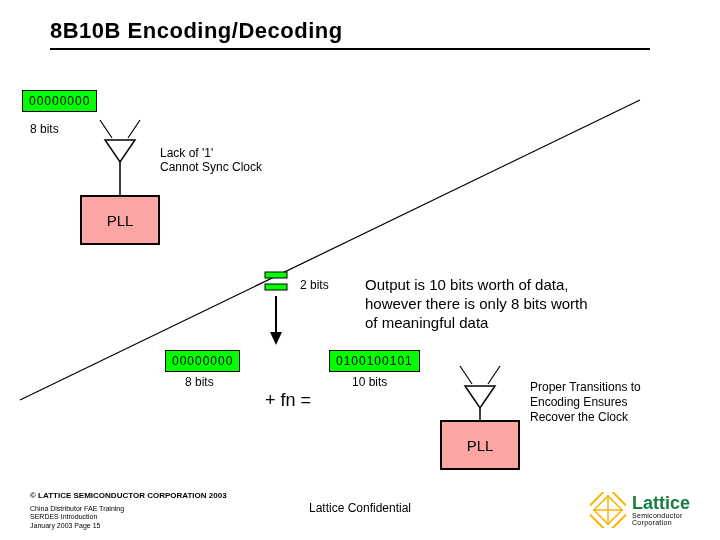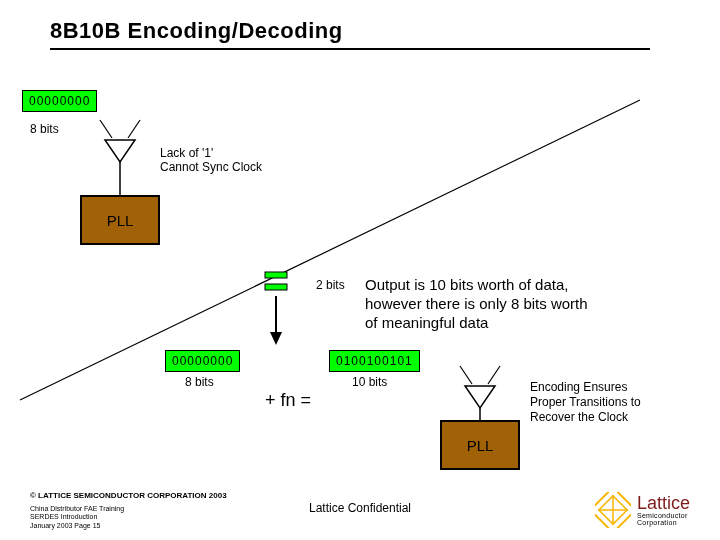--- a/index.html
+++ b/index.html
@@ -28,21 +28,21 @@
     background: #01fe01;
     font-family: Arial, sans-serif;
     font-size: 12px;
     padding: 3px 6px;
     display: inline-block;
     text-align: left;
     letter-spacing: 1px;
   }
   .pll-box {
     border: 2px solid #000;
-    background: #a16207;
+    background: #fca5a5;
     width: 80px; height: 50px;
     display: flex; align-items: center; justify-content: center;
     font-size: 15px;
   }
   .small-label { font-size: 12px; }
   .body-text { font-size: 15px; line-height: 1.25; }
   .fn-text { font-size: 18px; }
   .footer-copy {
     position: absolute;
     left: 30px; bottom: 40px;
@@ -64,60 +64,60 @@
     left: 0; top: 0;
     pointer-events: none;
   }
   .logo {
     position: absolute;
     right: 30px; bottom: 12px;
     display: flex; align-items: center;
     gap: 6px;
   }
   .logo-text { display: flex; flex-direction: column; line-height: 1; }
-  .logo-big { font-size: 18px; font-weight: normal; color: #7f1d1d; }
+  .logo-big { font-size: 18px; font-weight: bold; color: #15803d; }
   .logo-small { font-size: 7px; color: #000; letter-spacing: 0.3px; }
 </style>
 </head>
 <body>
 
 <div class="title">8B10B Encoding/Decoding</div>
 <div class="title-underline"></div>
 
 <div class="data-box" style="position:absolute; left:22px; top:90px;">00000000</div>
 <div class="small-label" style="position:absolute; left:30px; top:122px;">8 bits</div>
 
 <div class="small-label" style="position:absolute; left:160px; top:146px; line-height:1.2;">
   <div>Lack of '1'</div>
   <div>Cannot Sync Clock</div>
 </div>
 
 <div class="pll-box" style="position:absolute; left:80px; top:195px;">
   <span>PLL</span>
 </div>
 
-<div class="small-label" style="position:absolute; left:300px; top:278px;margin-left:16px;">2 bits</div>
+<div class="small-label" style="position:absolute; left:300px; top:278px;">2 bits</div>
 
 <div class="body-text" style="position:absolute; left:365px; top:276px;">
   <div>Output is 10 bits worth of data,</div>
   <div>however there is only 8 bits worth</div>
   <div>of meaningful data</div>
 </div>
 
 <div class="data-box" style="position:absolute; left:165px; top:350px;">00000000</div>
 <div class="small-label" style="position:absolute; left:185px; top:375px;">8 bits</div>
 
 <div class="fn-text" style="position:absolute; left:265px; top:349px;margin-top:41px;">+ fn =</div>
 
 <div class="data-box" style="position:absolute; left:329px; top:350px;">0100100101</div>
 <div class="small-label" style="position:absolute; left:352px; top:375px;">10 bits</div>
 
 <div class="small-label" style="position:absolute; left:530px; top:380px; line-height:1.25;">
+  <div>Proper Transitions to</div>
   <div>Encoding Ensures</div>
-  <div>Proper Transitions to</div>
   <div>Recover the Clock</div>
 </div>
 
 <div class="pll-box" style="position:absolute; left:440px; top:420px;">
   <span>PLL</span>
 </div>
 
 <div class="footer-copy">© LATTICE SEMICONDUCTOR CORPORATION 2003</div>
 <div class="footer-lines">
   <div>China Distributor FAE Training</div>

